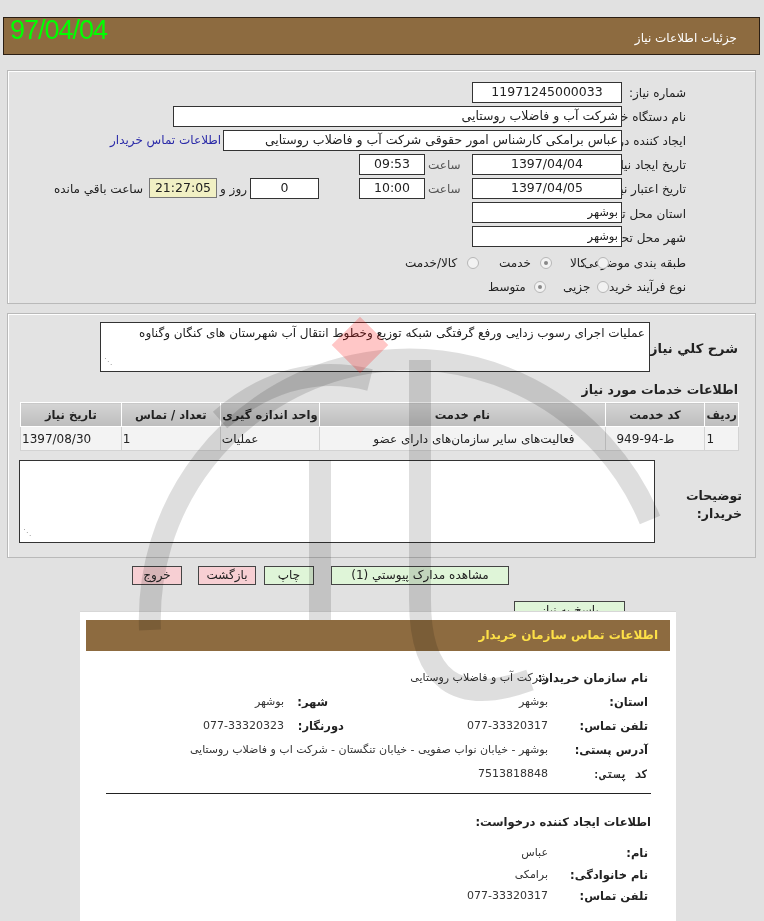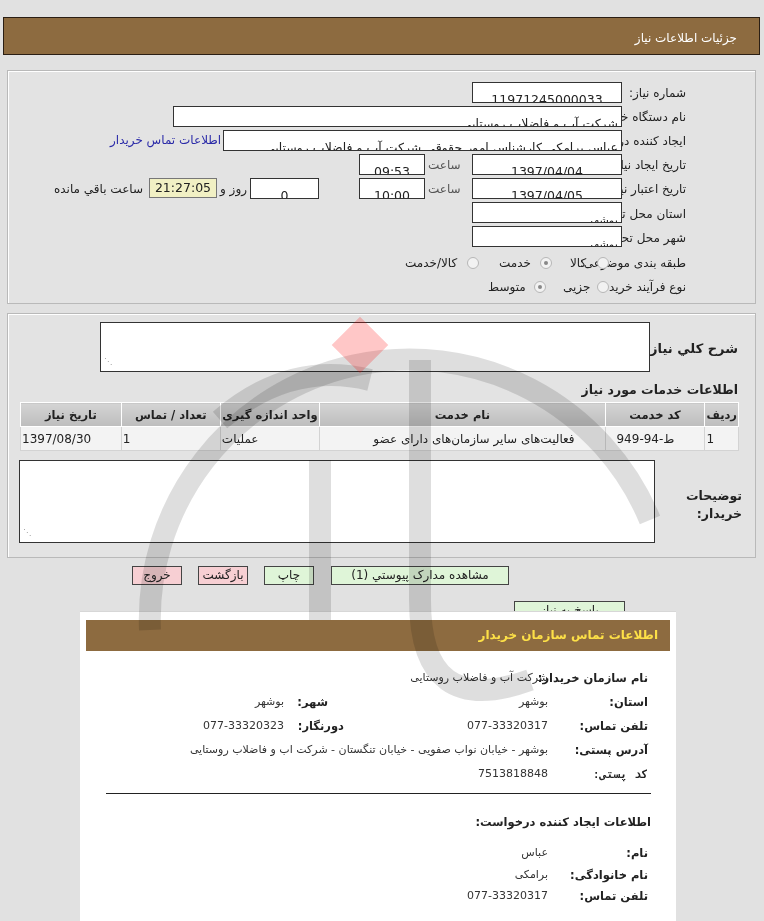--- a/index.html
+++ b/index.html
@@ -35,21 +35,21 @@
     background: #e3e3e3;
     border: 1px solid #b9b9b9;
     box-shadow: inset 1px 1px 0 #fff;
   }
   .p1 { left: 7px; top: 70px; width: 749px; height: 234px; }
   .p2 { left: 7px; top: 313px; width: 749px; height: 245px; }
 
   .lbl { position: absolute; font-size: 12px; color: #222; white-space: nowrap; }
   .box {
     position: absolute; background: #fff; border: 1px solid #333;
-    height: 21px; font-size: 12.5px; line-height: 18px; padding: 8px 3px;
+    height: 21px; font-size: 12.5px; line-height: 18px; padding: 0 3px;
     white-space: nowrap; overflow: hidden;
   }
   .box.c { text-align: center; }
   .box.ltr { direction: ltr; }
   .link { position: absolute; color: #2a2aa8; font-size: 12px; white-space: nowrap; cursor: pointer; }
   .yellowbox {
     position: absolute; background: #f1f0c4; border: 1px solid #777;
     height: 20px; font-size: 12.5px; line-height: 18px; text-align: center; direction: ltr;
   }
   .radio {
@@ -109,20 +109,21 @@
   .hr { position: absolute; left: 106px; top: 793px; width: 545px; height: 1px; background: #222; }
 
   
   .wm { position: absolute; pointer-events: none; }
 </style>
 </head>
 <body>
 
 <div class="abs header">
   <span class="title">جزئیات اطلاعات نیاز</span>
+  <span class="date">97/04/04</span>
 </div>
 
 <div class="abs panel p1"></div>
 
 <span class="lbl" style="right:78px; top:86px;">شماره نیاز:</span>
 <div class="box c ltr" style="left:472px; top:82px; width:150px;">11971245000033</div>
 
 <span class="lbl" style="right:78px; top:110px;">نام دستگاه خریدار:</span>
 <div class="box" style="left:173px; top:106px; width:449px;">شرکت آب و فاضلاب روستایی</div>
 
@@ -161,20 +162,21 @@
 <span class="lbl" style="right:78px; top:280px;">نوع فرآیند خرید :</span>
 <span class="radio" style="left:597px; top:281px;"></span>
 <span class="lbl" style="left:563px; top:280px;">جزیی</span>
 <span class="radio on" style="left:534px; top:281px;"></span>
 <span class="lbl" style="left:488px; top:280px;">متوسط</span>
 
 <div class="abs panel p2"></div>
 
 <span class="bold-lbl" style="right:26px; top:341px; font-size:13px;">شرح کلي نياز:</span>
 <div class="textarea" style="left:100px; top:322px; width:550px; height:50px;">
+  <span>عملیات اجرای رسوب زدایی ورفع گرفتگی شبکه توزیع وخطوط انتقال آب شهرستان های کنگان وگناوه</span>
   <span class="grip">⋰</span>
 </div>
 
 <span class="bold-lbl" style="right:26px; top:382px;">اطلاعات خدمات مورد نیاز</span>
 
 <table class="svc">
   <thead>
     <tr>
       <th style="width:30px;">ردیف</th>
       <th style="width:100px;">کد خدمت</th>
@@ -198,21 +200,21 @@
 
 <span class="bold-lbl" style="right:22px; top:487px; width:60px; white-space:normal; line-height:18px; text-align:right;">توضیحات خریدار:</span>
 <div class="textarea" style="left:19px; top:460px; width:636px; height:83px;">
   <span></span>
   <span class="grip">⋰</span>
 </div>
 
 <div class="btn green" style="left:514px; top:566px; width:111px;margin-top:35px;">پاسخ به نیاز</div>
 <div class="btn green" style="left:331px; top:566px; width:178px;">مشاهده مدارک پیوستي (1)</div>
 <div class="btn green" style="left:264px; top:566px; width:50px;">چاپ</div>
-<div class="btn red" style="left:198px; top:566px; width:50px;">بازگشت</div>
+<div class="btn red" style="left:198px; top:566px; width:58px;">بازگشت</div>
 <div class="btn red" style="left:132px; top:566px; width:50px;">خروج</div>
 
 <div class="abs contact">
   <div class="contact-head">
     <span>اطلاعات تماس سازمان خریدار</span>
   </div>
 </div>
 
 <span class="c-lbl" style="right:116px; top:671px;">نام سازمان خریدار:</span>
 <span class="c-val" style="right:216px; top:671px;">شرکت آب و فاضلاب روستایی</span>

